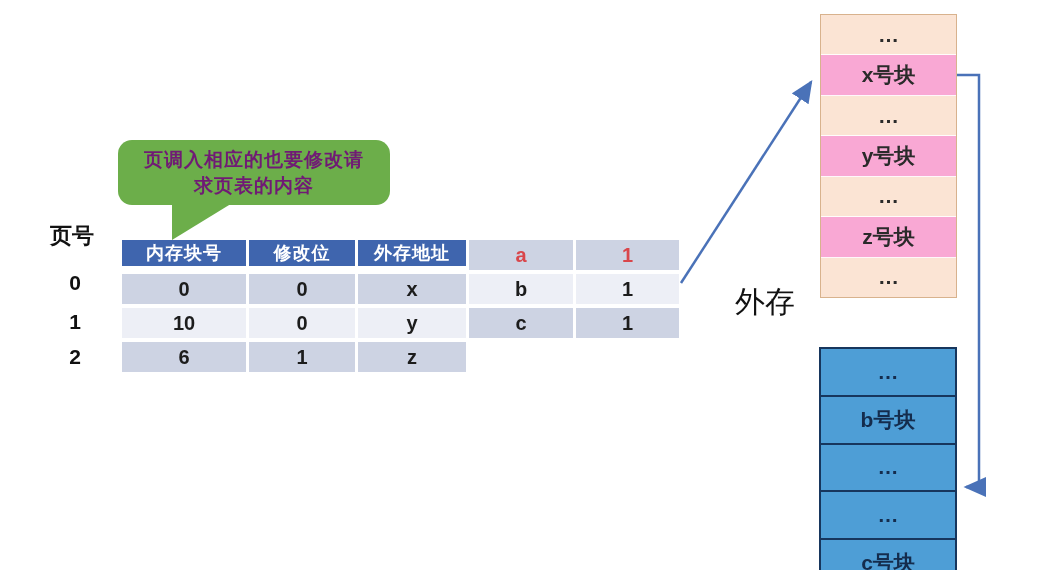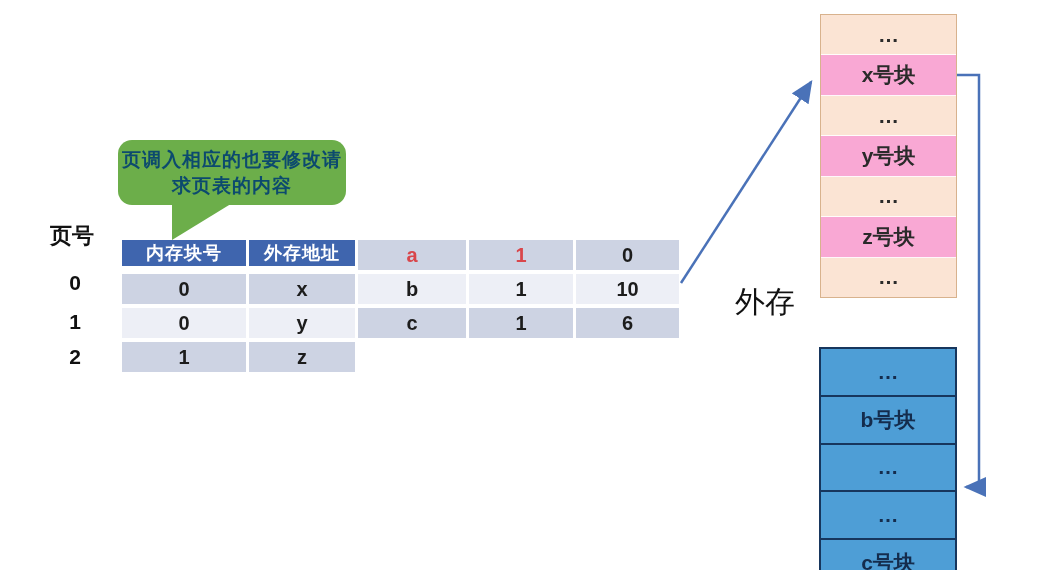--- a/index.html
+++ b/index.html
@@ -3,22 +3,22 @@
 <meta charset="utf-8">
 <style>
   html,body{margin:0;padding:0;background:#fff;}
   .canvas{
     position:relative;width:1050px;height:570px;overflow:hidden;background:#ffffff;
     font-family:"Liberation Sans","DejaVu Sans",sans-serif;color:#1a1a1a;
   }
 
   
   .bubble{
-    position:absolute;left:118px;top:140px;width:228px;height:65px;
-    background:#6CAE4A;border-radius:14px;color:#0c4a6e;font-weight:bold;font-size:19px;
+    position:absolute;left:118px;top:140px;width:272px;height:65px;
+    background:#6CAE4A;border-radius:14px;color:#701a75;font-weight:bold;font-size:19px;
     display:flex;flex-direction:column;align-items:center;justify-content:center;
     text-align:center;line-height:1.35;letter-spacing:1px;z-index:3;
   }
   .bubble-tail{
     position:absolute;left:172px;top:202px;width:0;height:0;z-index:2;
     border-top:38px solid #6CAE4A;border-right:62px solid transparent;
   }
 
   
   .page-no-label{position:absolute;left:50px;top:221px;font-size:22px;font-weight:600;color:#111;}
@@ -87,20 +87,21 @@
   </div>
   <div class="bubble-tail"></div>
 
   <div class="page-no-label">页号</div>
   <div class="row-no r0">0</div>
   <div class="row-no r1">1</div>
   <div class="row-no r2">2</div>
 
   <div class="ptable">
     <div class="h">内存块号</div>
+    <div class="h">修改位</div>
     <div class="h">外存地址</div>
 
     <div class="c rA red">a</div>
     <div class="c rA red">1</div>
     <div class="c rA">0</div>
     <div class="c rA">0</div>
     <div class="c rA">x</div>
 
     <div class="c rB">b</div>
     <div class="c rB">1</div>

